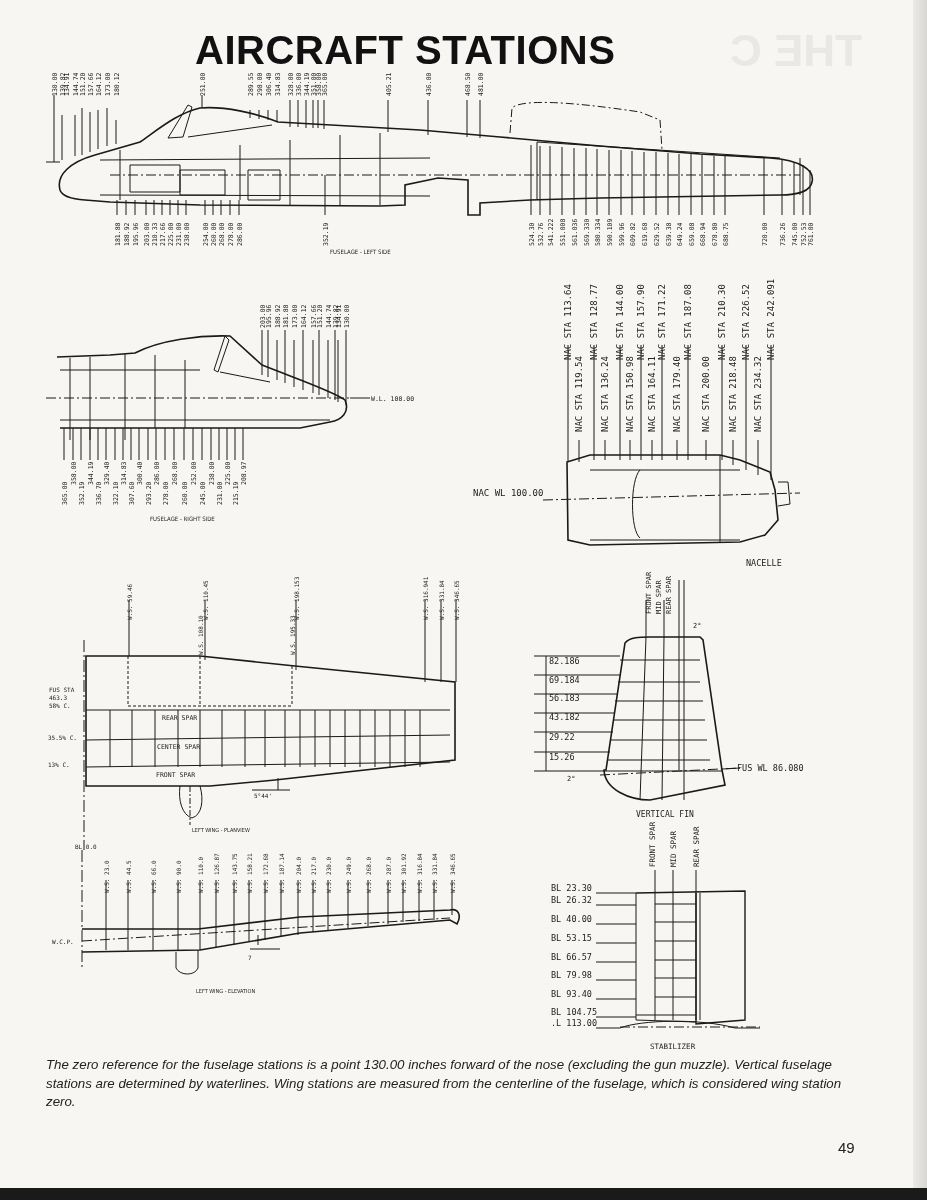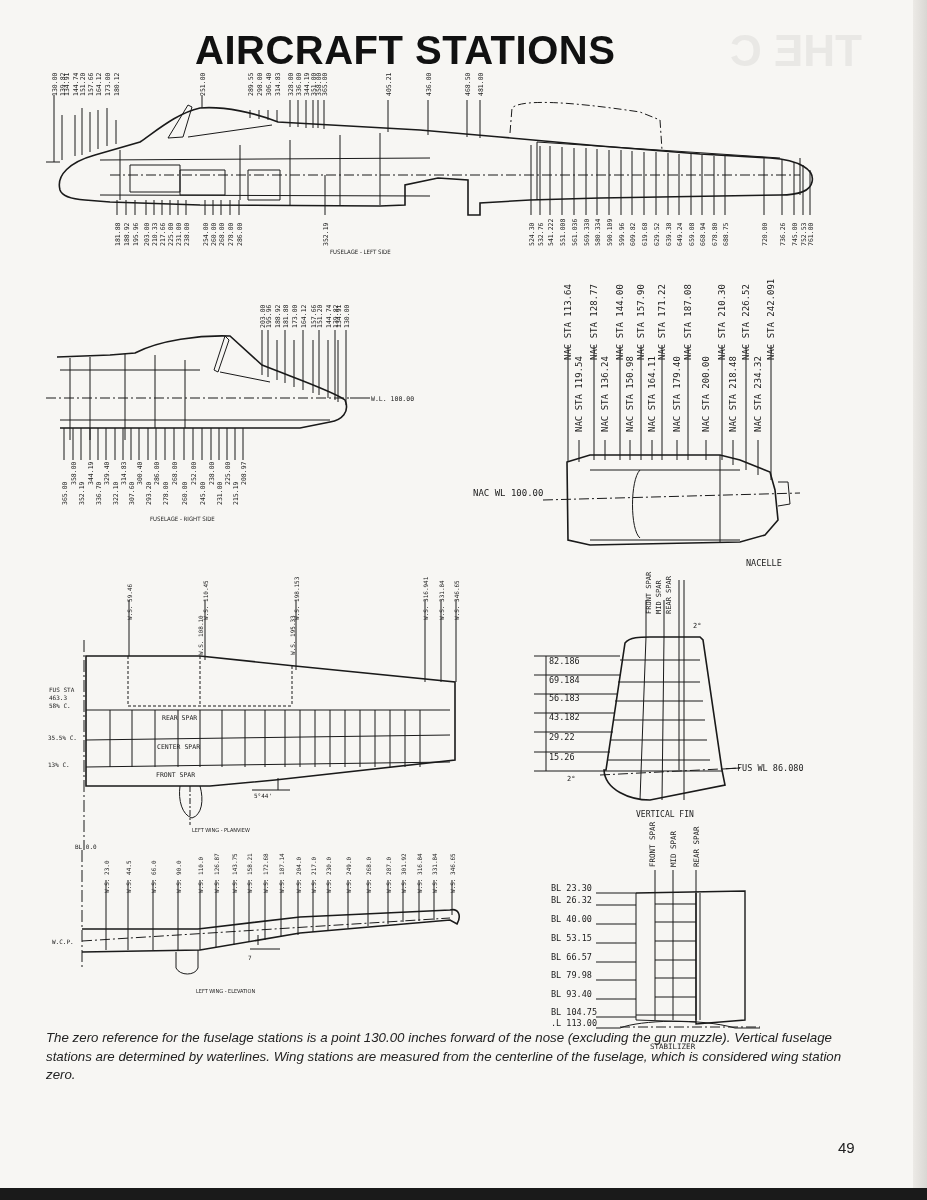--- a/index.html
+++ b/index.html
@@ -5,21 +5,21 @@
   html,body{margin:0;padding:0;}
   body{width:927px;height:1200px;background:#f7f6f3;position:relative;overflow:hidden;font-family:"Liberation Sans",sans-serif;color:#111;}
   .page{position:absolute;left:0;top:0;width:927px;height:1200px;}
   .right-edge{position:absolute;right:0;top:0;width:14px;height:1188px;background:linear-gradient(to right,#eceae6,#d9d7d3);}
   .bottom-bar{position:absolute;left:0;bottom:0;width:927px;height:12px;background:#1a1a1a;}
   .title{position:absolute;left:195px;top:26px;font-family:"Liberation Sans",sans-serif;font-weight:bold;font-size:40px;letter-spacing:0.5px;color:#111;line-height:48px;white-space:nowrap;}
   .ghost{position:absolute;left:730px;top:26px;font-weight:bold;font-size:44px;color:#e9e8e5;white-space:nowrap;transform:scaleX(-1);}
   svg{position:absolute;left:0;top:0;}
   .lbl{font-family:"DejaVu Sans Mono",monospace;fill:#222;}
   .cap{font-family:"DejaVu Sans Condensed","DejaVu Sans",sans-serif;fill:#222;}
-  .caption{position:absolute;left:46px;top:1029px;width:800px;font-style:italic;font-size:13.3px;line-height:18.5px;color:#222;}
+  .caption{position:absolute;left:46px;top:1056px;width:800px;font-style:italic;font-size:13.3px;line-height:18.5px;color:#222;}
   .pagenum{position:absolute;left:806px;top:1139px;font-size:15px;color:#222;margin-left:32px;}
 </style>
 </head>
 <body>
 
 <div class="page">
   <div class="ghost">THE C</div>
   <div class="title">AIRCRAFT STATIONS</div>
 
   <svg width="927" height="1200" fill="none" stroke="#1a1a1a" stroke-width="1">

